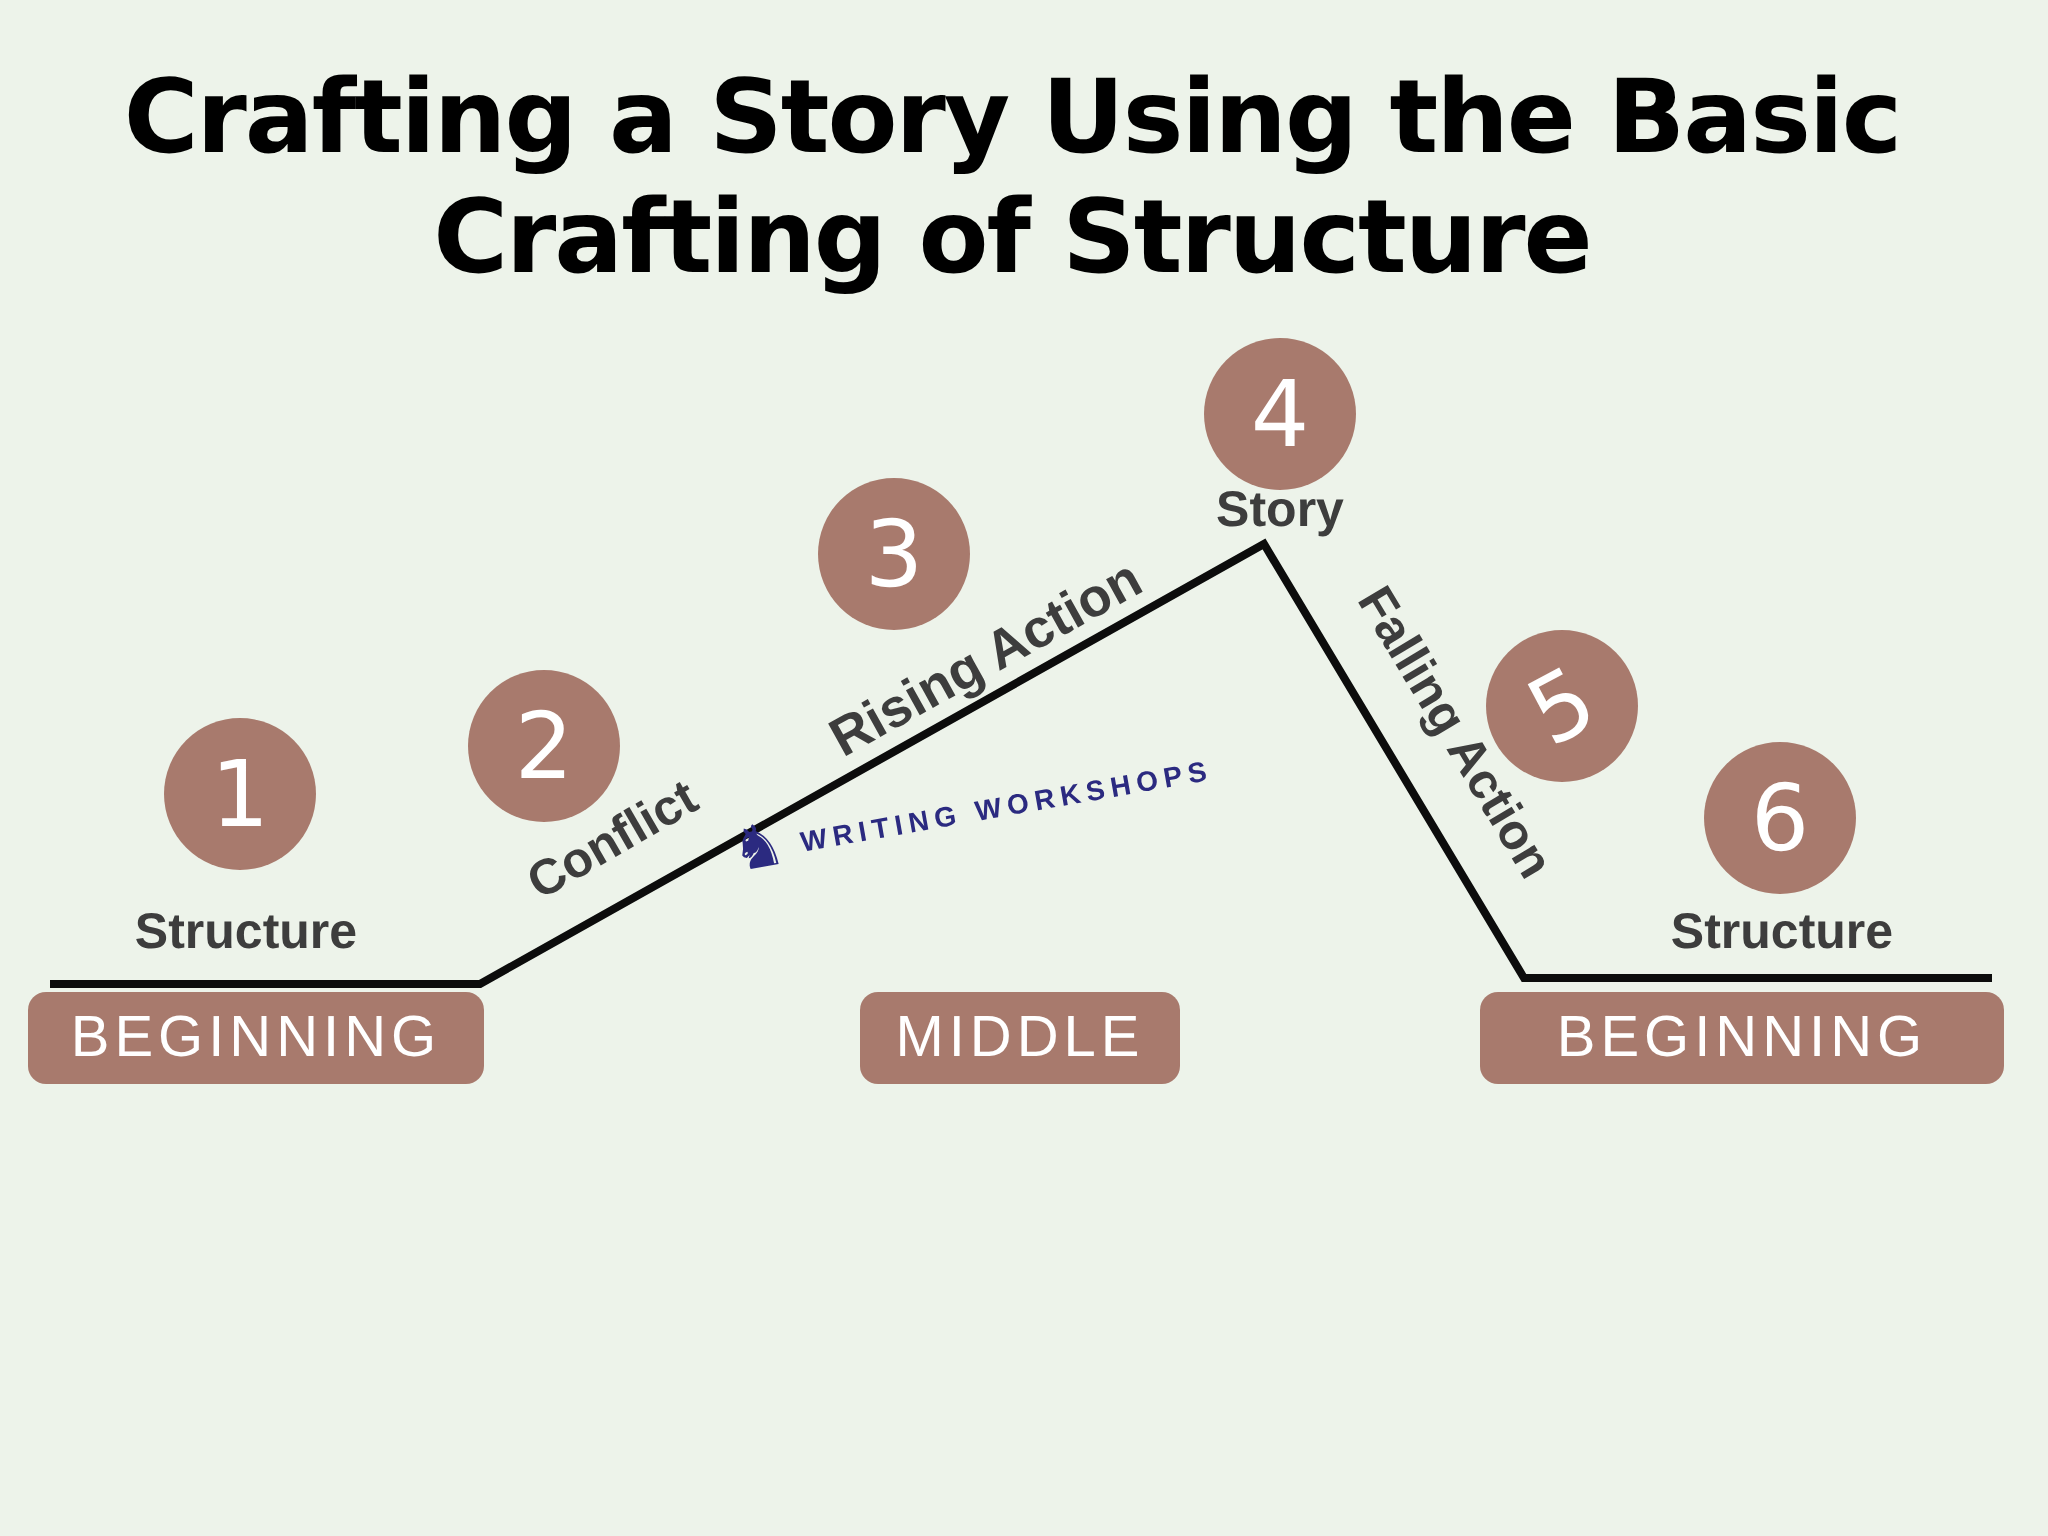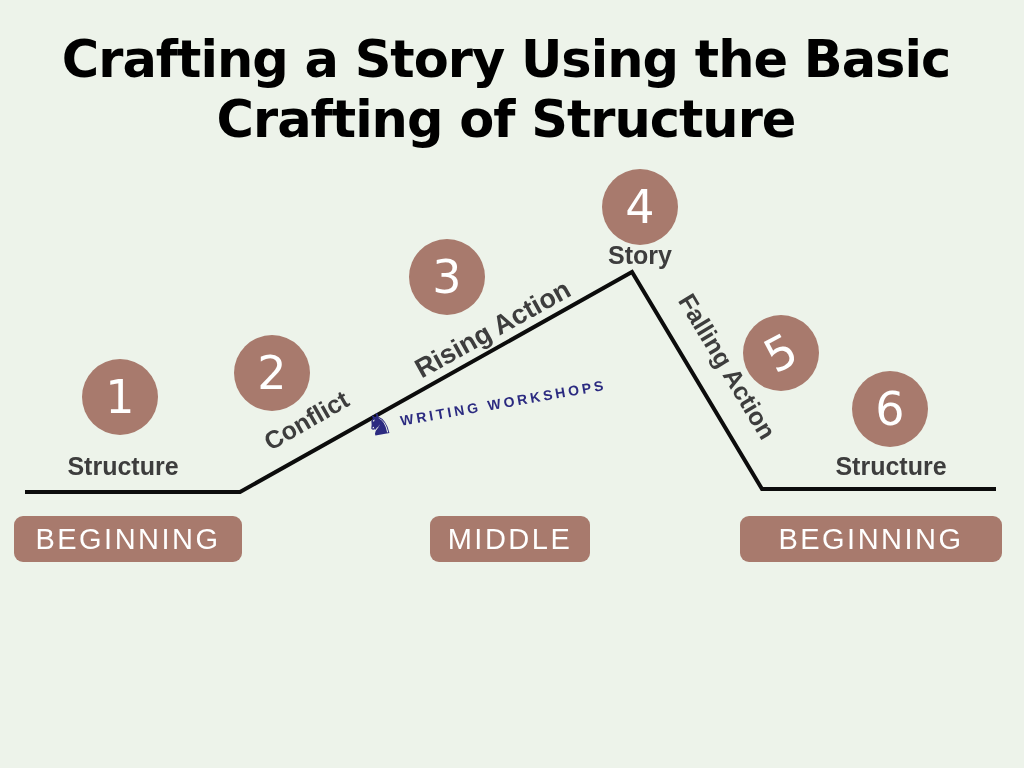--- a/index.html
+++ b/index.html
@@ -55,21 +55,21 @@
     transform:rotate(-10deg);transform-origin:left center;
     color:var(--logo);
   }
   .logo .pegasus{font-size:30px;line-height:1;}
   .logo .logo-text{
     font-family:"Liberation Sans",sans-serif;font-weight:700;
     font-size:14px;letter-spacing:3px;white-space:nowrap;
   }
 
   .badge{
-    position:absolute;top:516px;height:46px;border-radius:9px;
+    position:absolute;top:496px;height:46px;border-radius:9px;
     background:var(--accent);color:var(--badge_text);
     display:flex;align-items:center;justify-content:center;
     font-family:"Liberation Sans",sans-serif;font-size:29px;
     letter-spacing:2.5px;font-weight:400;
   }
   .b-beginning{left:14px;width:228px;}
   .b-middle{left:430px;width:160px;}
   .b-conclusion{left:740px;width:262px;}
 </style>
 </head>

